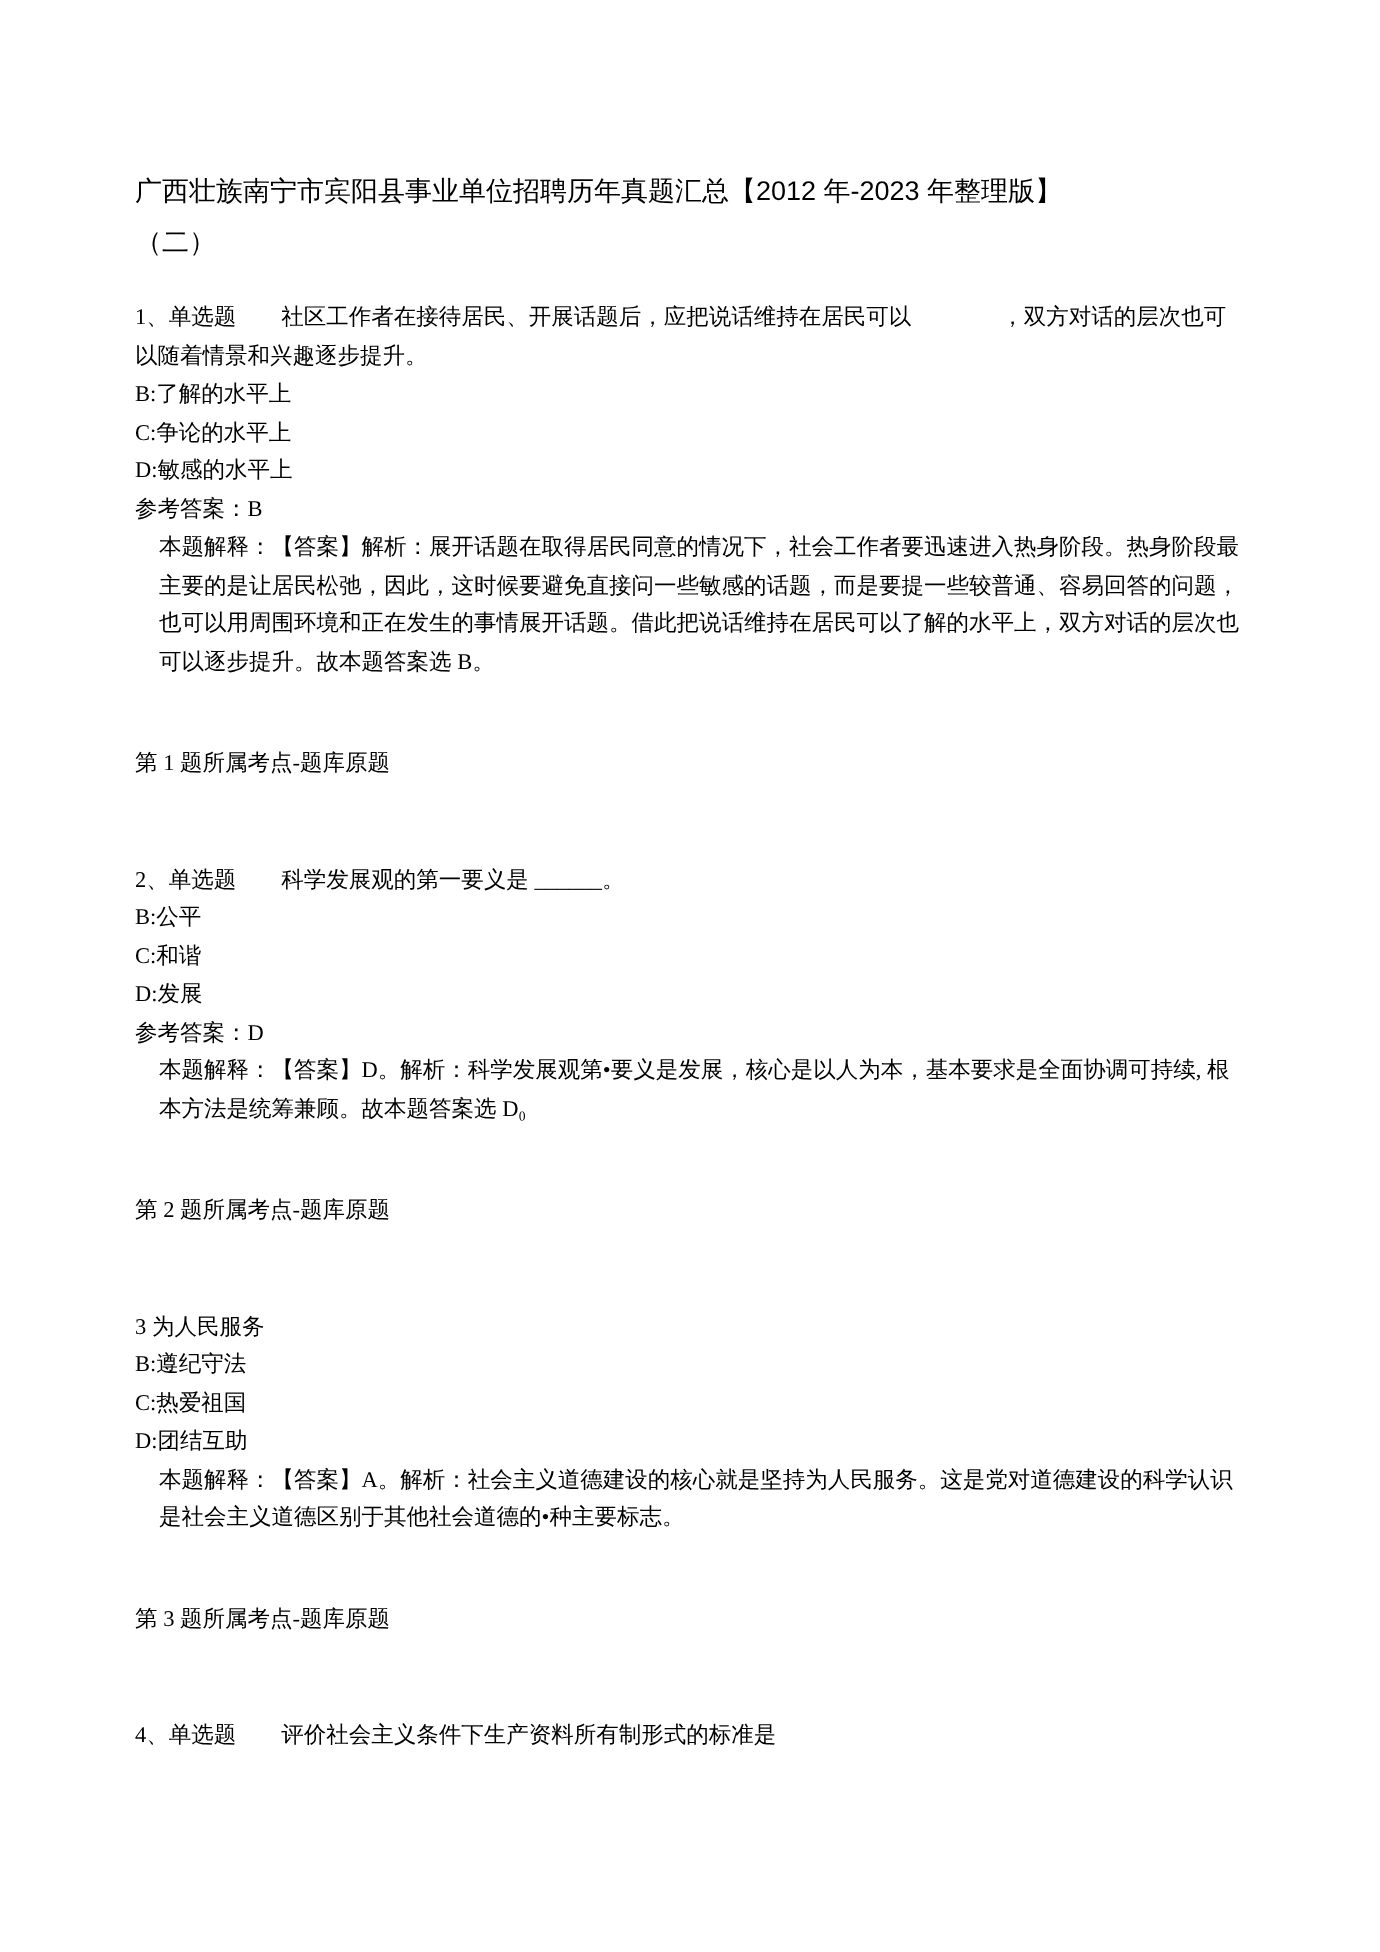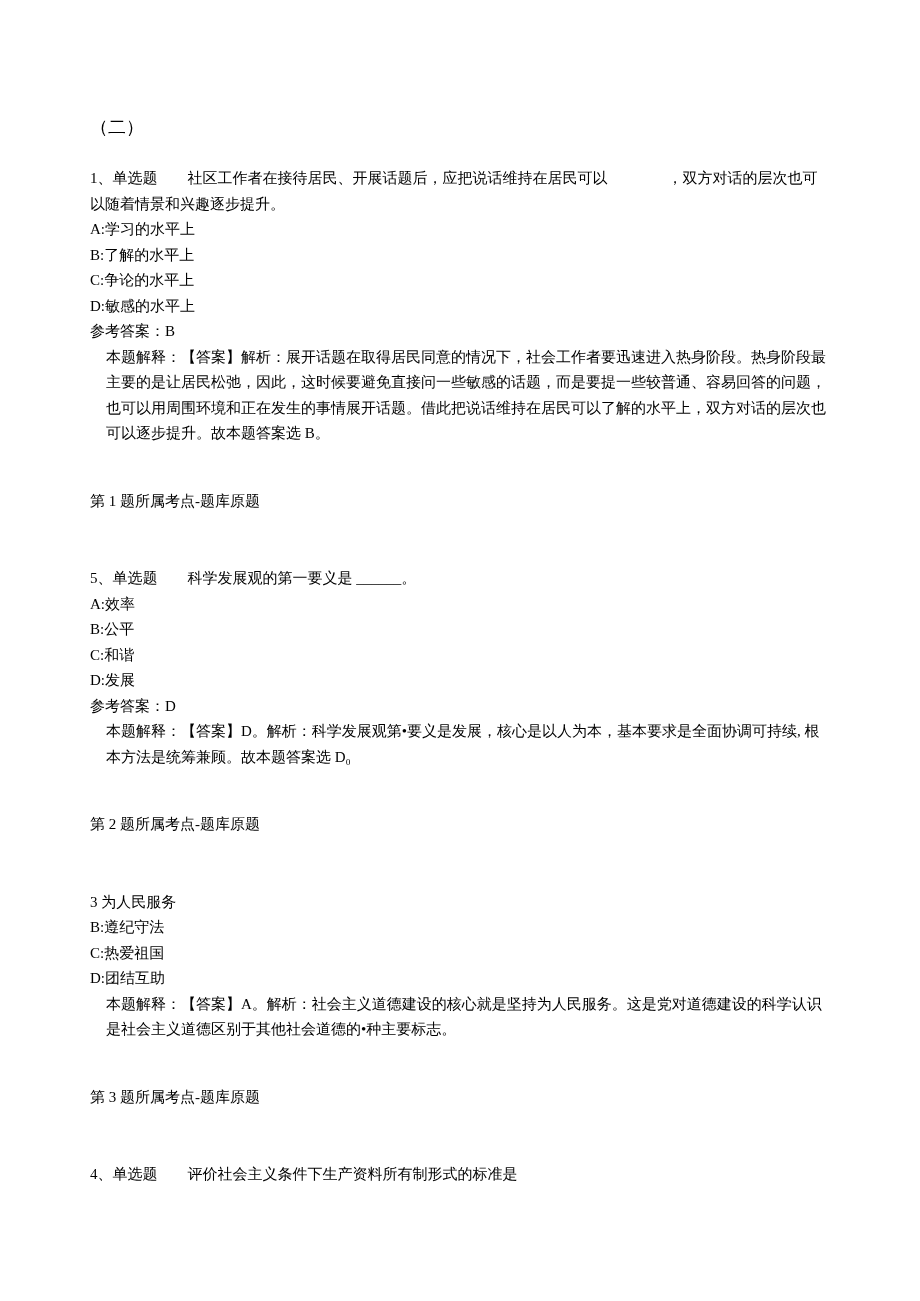--- a/index.html
+++ b/index.html
@@ -47,40 +47,39 @@
   .last-stem {
     margin-top: 36px;
   }
 </style>
 </head>
 <body>
 
 <div class="page">
 
   <div class="title">
+    <div>广西壮族南宁市宾阳县事业单位招聘历年真题汇总【2012 年-2023 年整理版】</div>
     <div>（二）</div>
   </div>
 
   <div class="q-block">
     <div class="q-stem">1、单选题　　社区工作者在接待居民、开展话题后，应把说话维持在居民可以　　　　，双方对话的层次也可以随着情景和兴趣逐步提升。</div>
     <div class="options">
-      <div>A:学习的水平上</div>
       <div>B:了解的水平上</div>
       <div>C:争论的水平上</div>
       <div>D:敏感的水平上</div>
     </div>
     <div class="answer">参考答案：B</div>
     <div class="explain">本题解释：【答案】解析：展开话题在取得居民同意的情况下，社会工作者要迅速进入热身阶段。热身阶段最主要的是让居民松弛，因此，这时候要避免直接问一些敏感的话题，而是要提一些较普通、容易回答的问题，也可以用周围环境和正在发生的事情展开话题。借此把说话维持在居民可以了解的水平上，双方对话的层次也可以逐步提升。故本题答案选 B。</div>
   </div>
   <div class="footer-note">第 1 题所属考点-题库原题</div>
 
   <div class="q-block">
-    <div class="q-stem">5、单选题　　科学发展观的第一要义是 ______。</div>
+    <div class="q-stem">2、单选题　　科学发展观的第一要义是 ______。</div>
     <div class="options">
-      <div>A:效率</div>
       <div>B:公平</div>
       <div>C:和谐</div>
       <div>D:发展</div>
     </div>
     <div class="answer">参考答案：D</div>
     <div class="explain">本题解释：【答案】D。解析：科学发展观第•要义是发展，核心是以人为本，基本要求是全面协调可持续, 根本方法是统筹兼顾。故本题答案选 D₀</div>
   </div>
   <div class="footer-note">第 2 题所属考点-题库原题</div>
 
   <div class="q-block">

